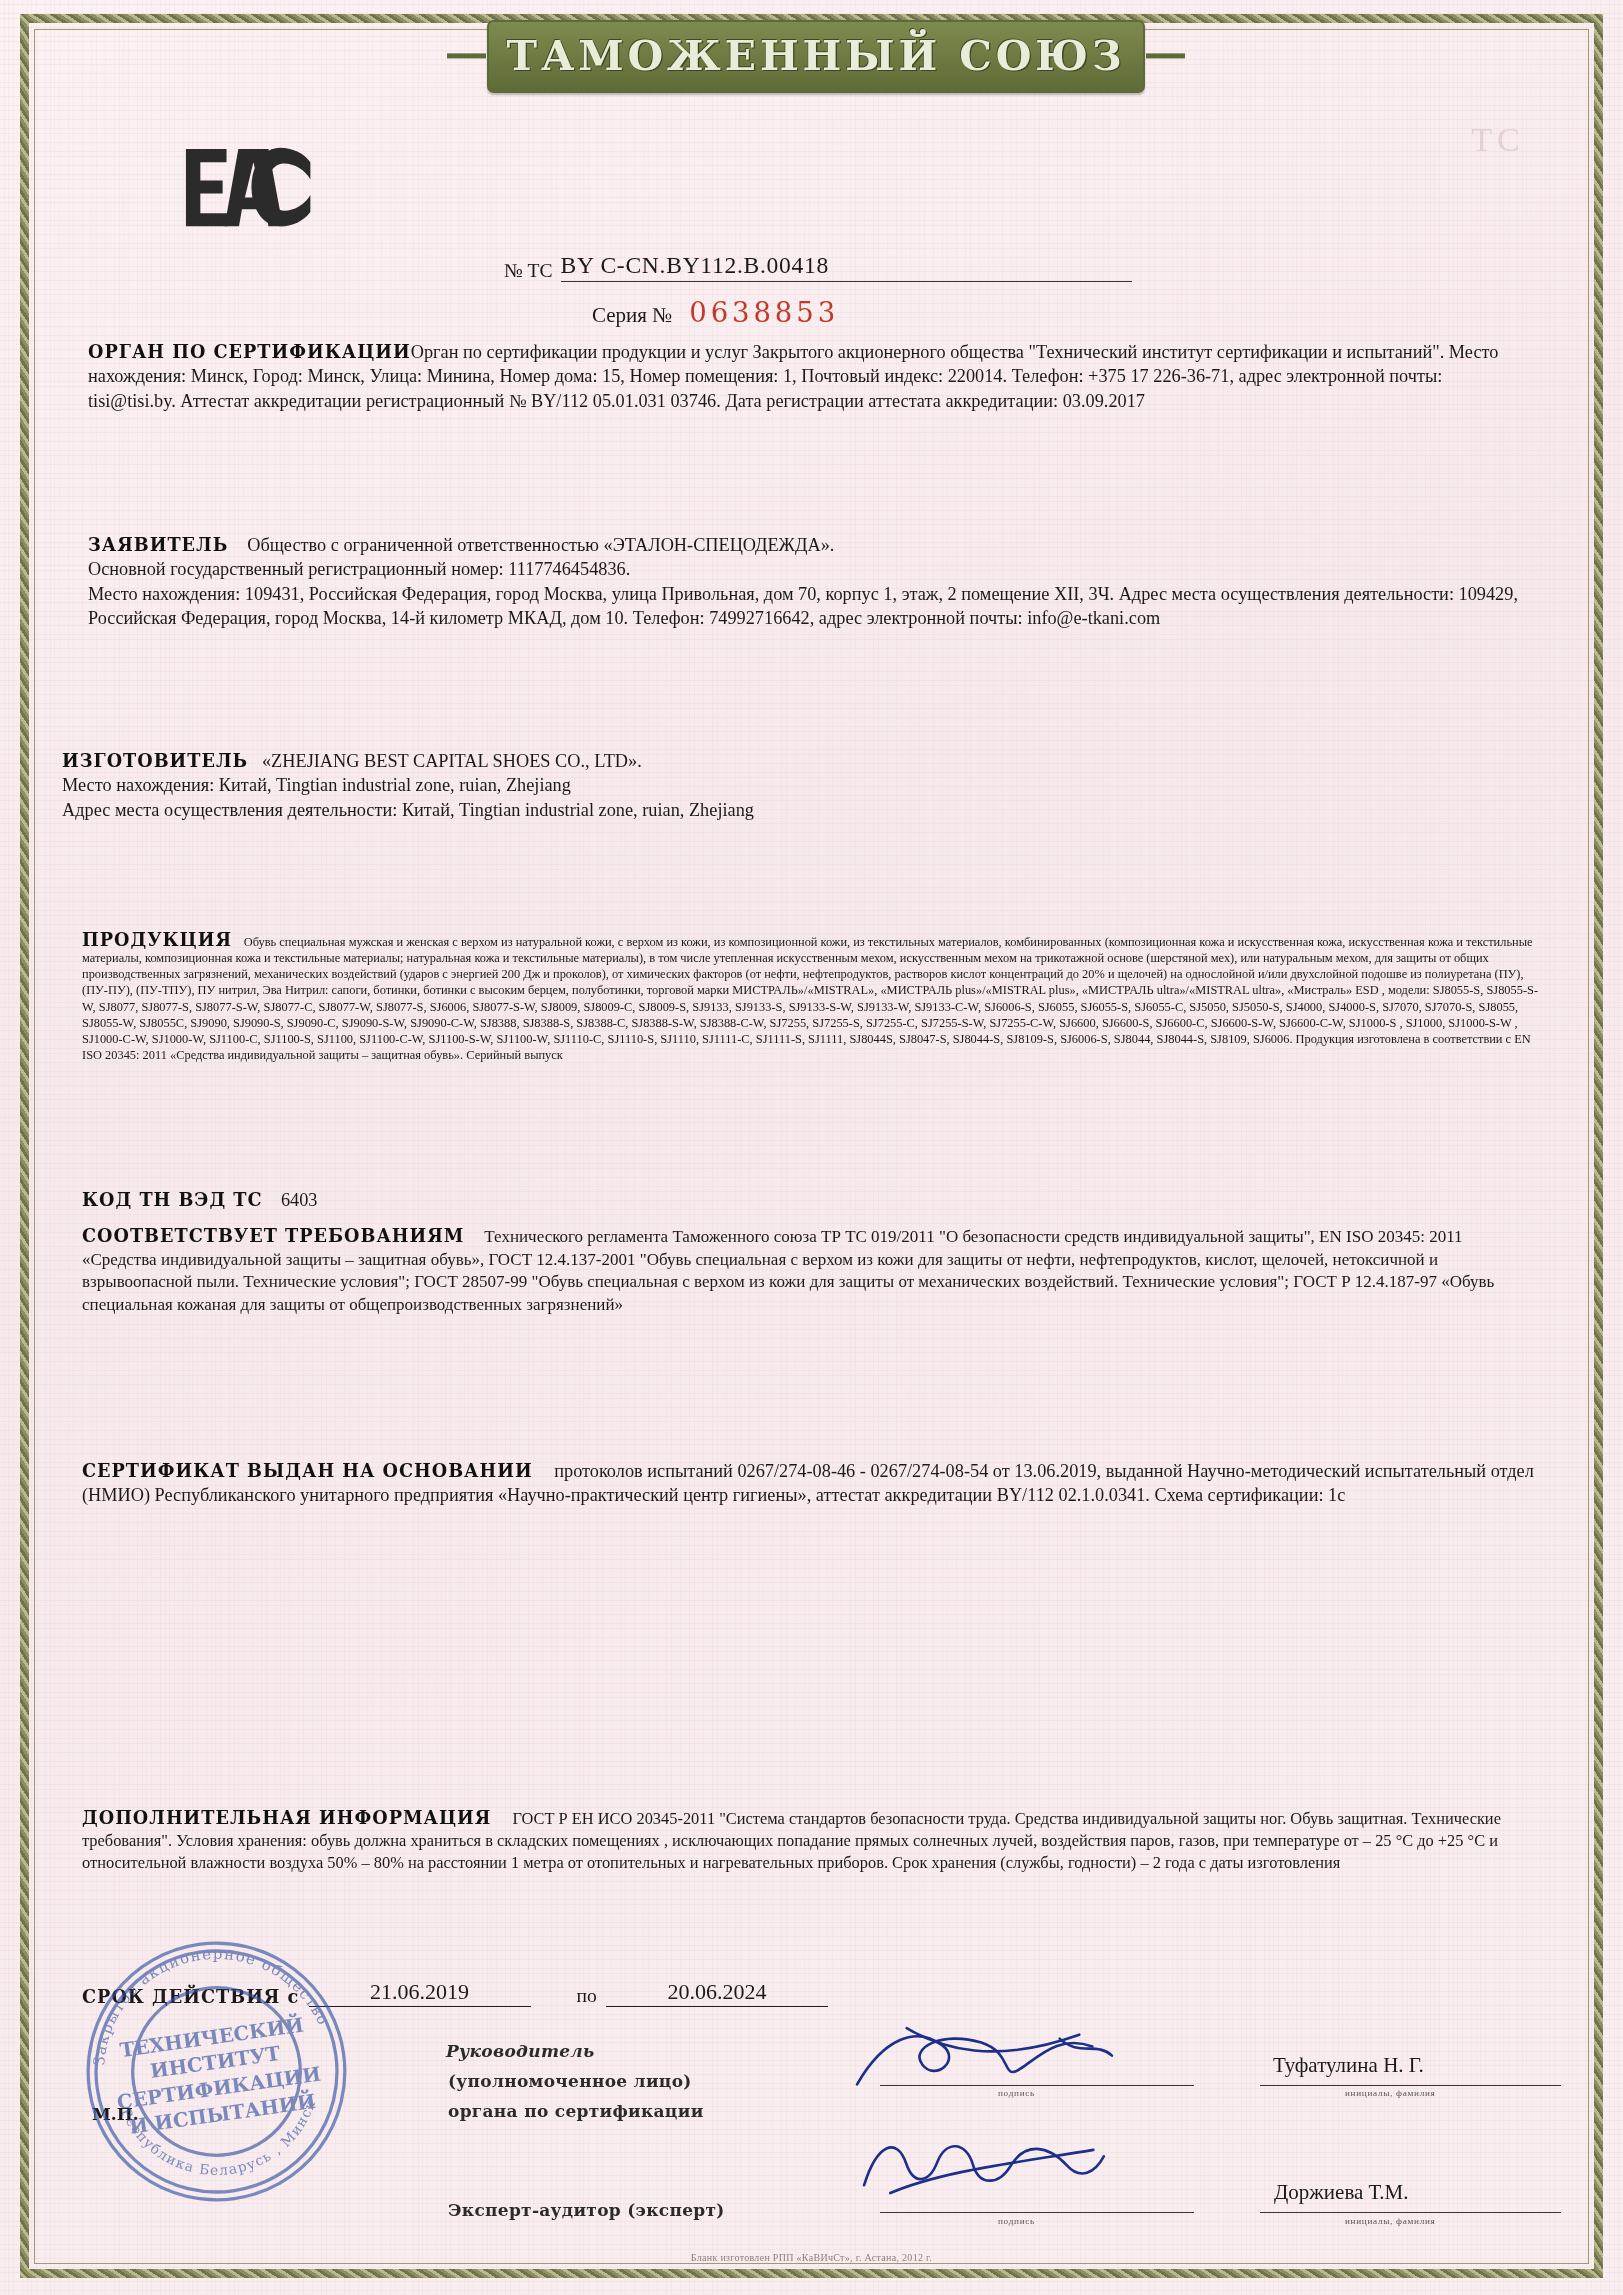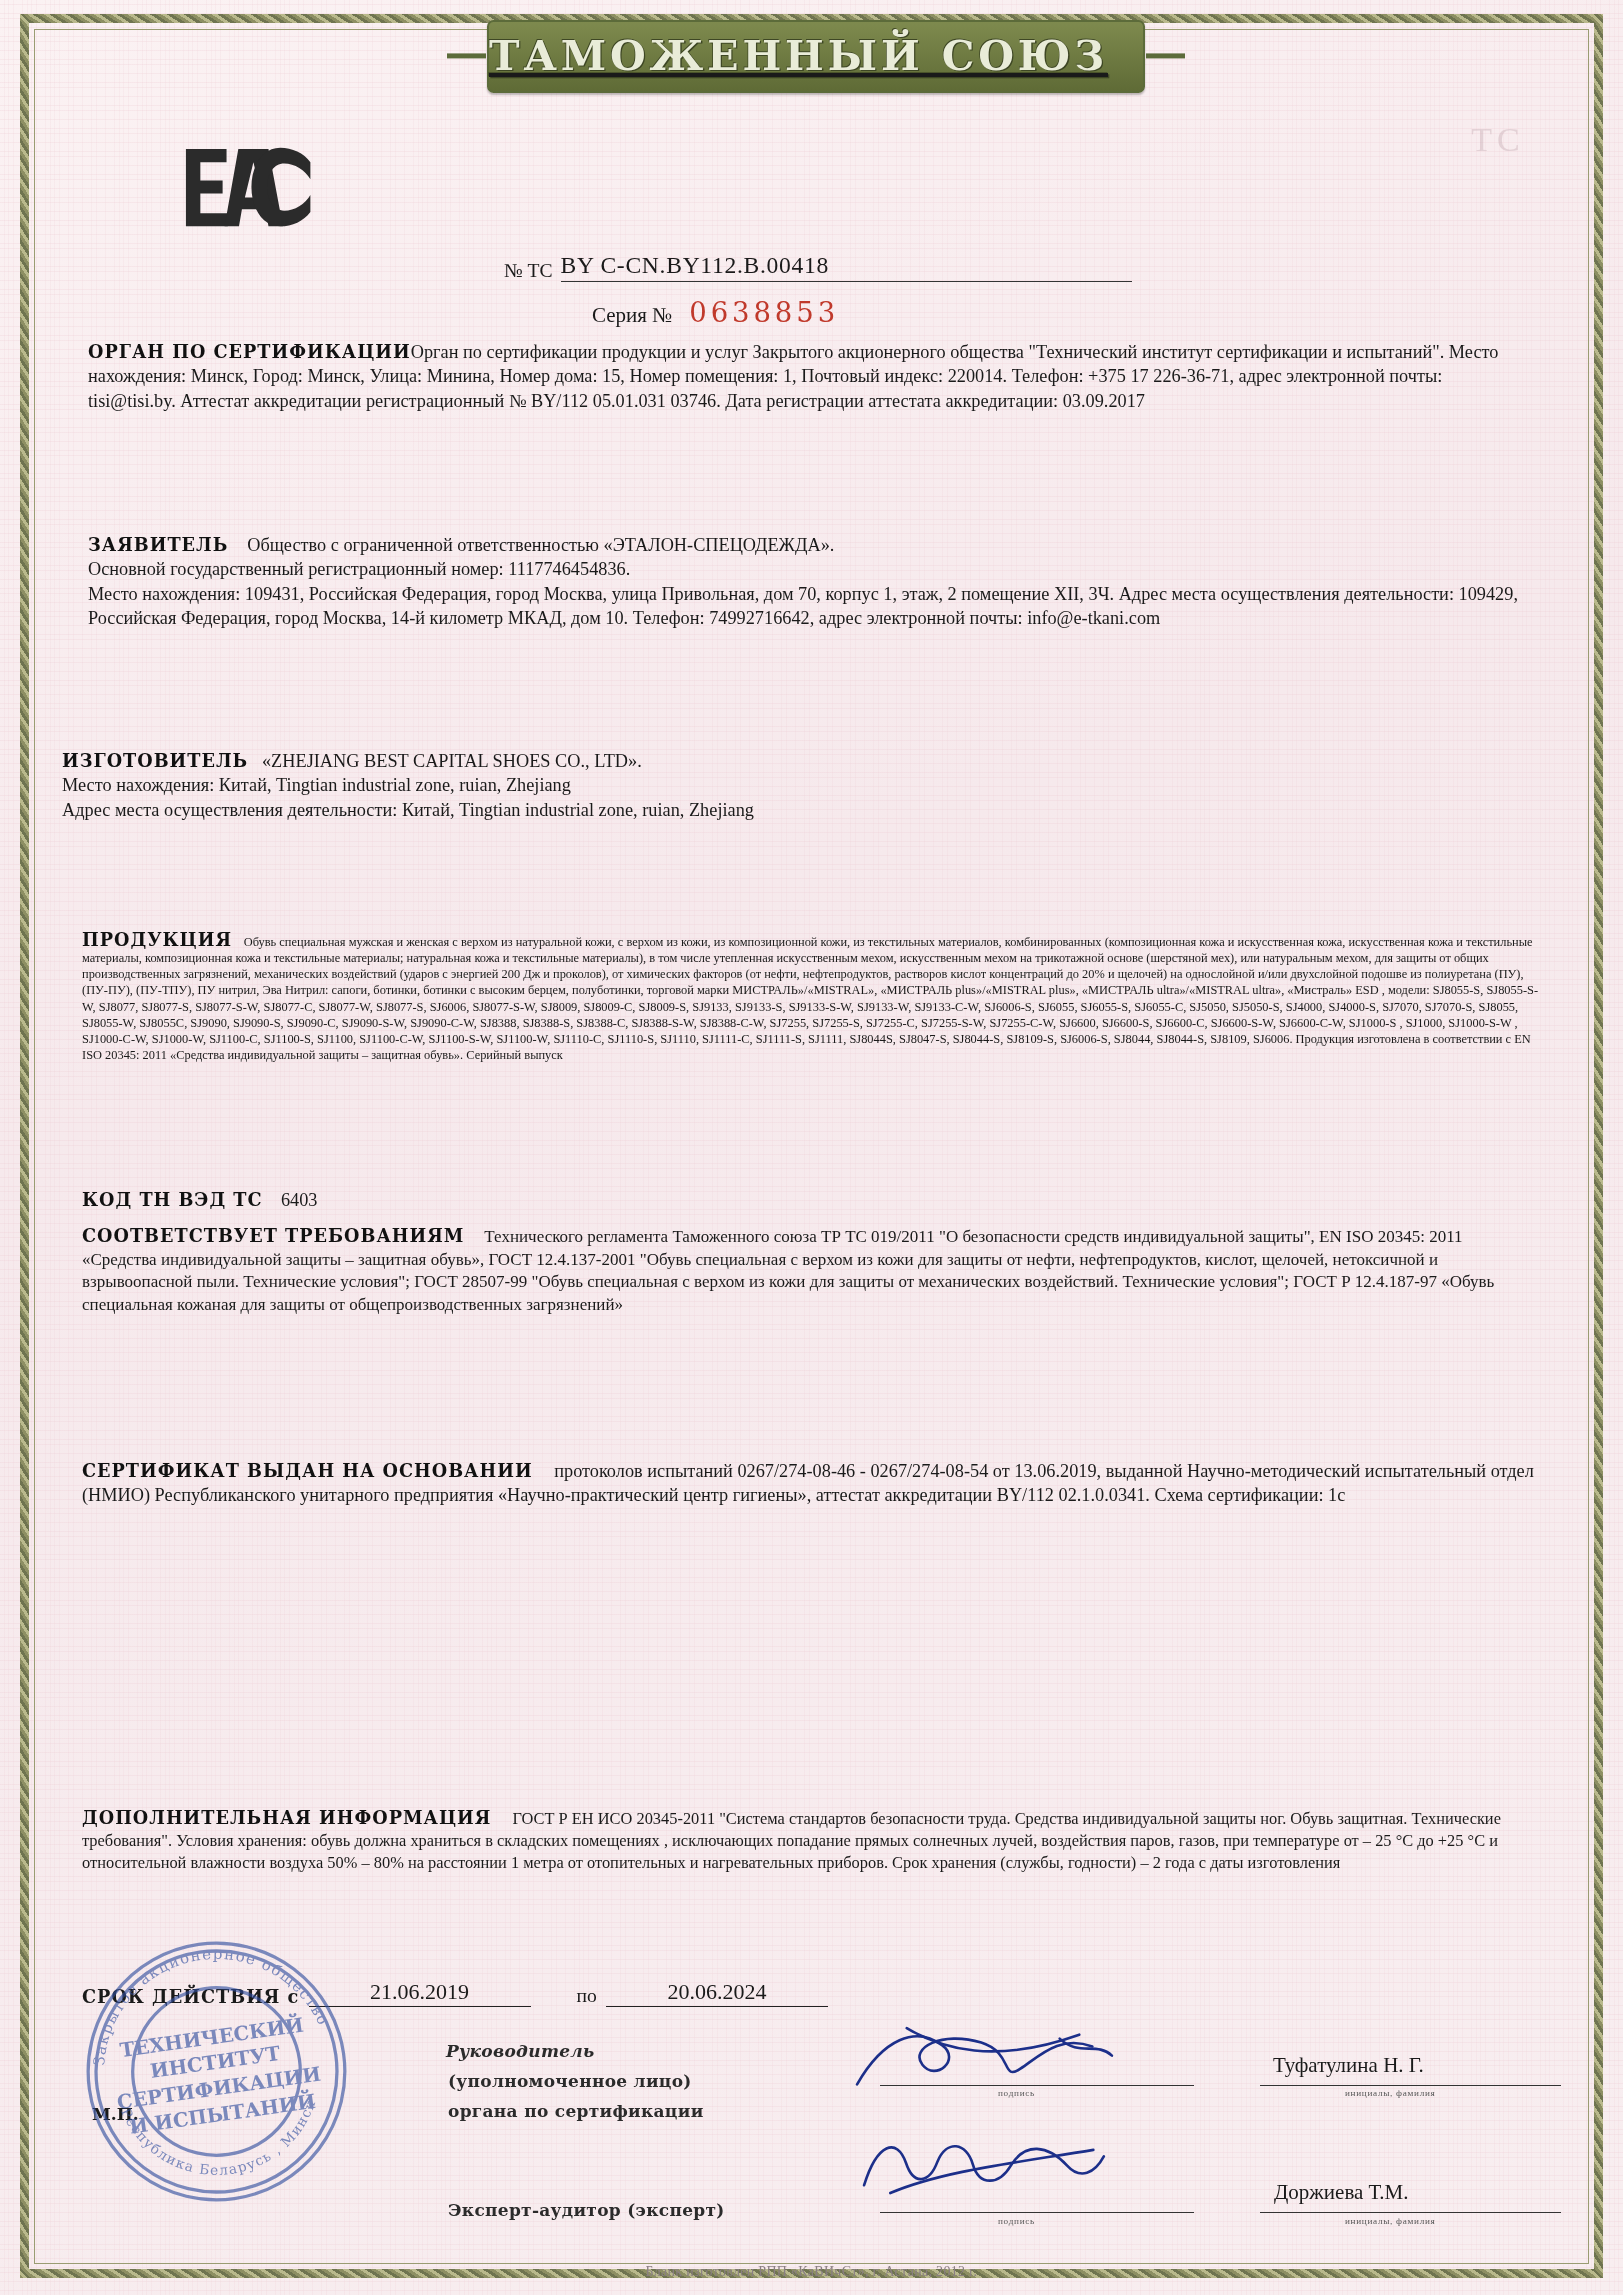--- a/index.html
+++ b/index.html
@@ -31,23 +31,22 @@
     border:1.3px solid #9a9c72;
     pointer-events:none;
   }
 
   
   .banner {
     position:absolute; left:487px; top:19.6px; width:654px; height:69px;
     border:2.6px solid #5c6b3a;
     border-radius:6.5px;
     background:linear-gradient(180deg,#7e8a4e,#5f6b36);
-    display:flex; align-items:center; justify-content:flex-start;
+    display:flex; align-items:center; justify-content:center;
     box-shadow:0 1.3px 2px rgba(0,0,0,.25);
-    text-decoration:underline;
   }
   .banner::before, .banner::after{
     content:""; position:absolute; top:50%; width:39px; height:5.2px;
     background:#5c6b3a; transform:translateY(-50%);
   }
   .banner::before{ left:-42px; }
   .banner::after{ right:-42px; }
   .banner-text {
     font-family:"DejaVu Serif", serif;
     font-weight:bold;
@@ -153,22 +152,22 @@
   .mp { position:absolute; left:92px; top:2104px; font-family:"DejaVu Serif", serif; font-weight:bold; font-size:17px; }
 
   
   .stamp {
     position:absolute; left:79px; top:1934px; width:275px; height:275px;
     opacity:.62; transform:rotate(-8deg);
   }
   .ink { position:absolute; pointer-events:none; }
 
   .footer {
-    position:absolute; left:0; right:0; bottom:15px; text-align:center;
-    font-size:14px; color:#8a7f82; letter-spacing:0.3px;
+    position:absolute; left:0; right:0; bottom:32px; text-align:center;
+    font-size:10px; color:#8a7f82; letter-spacing:0.3px;
   }
 </style>
 </head>
 <body>
 
 <div class="page">
 
   <div class="border-frame"></div>
   <div class="border-frame2"></div>
 

